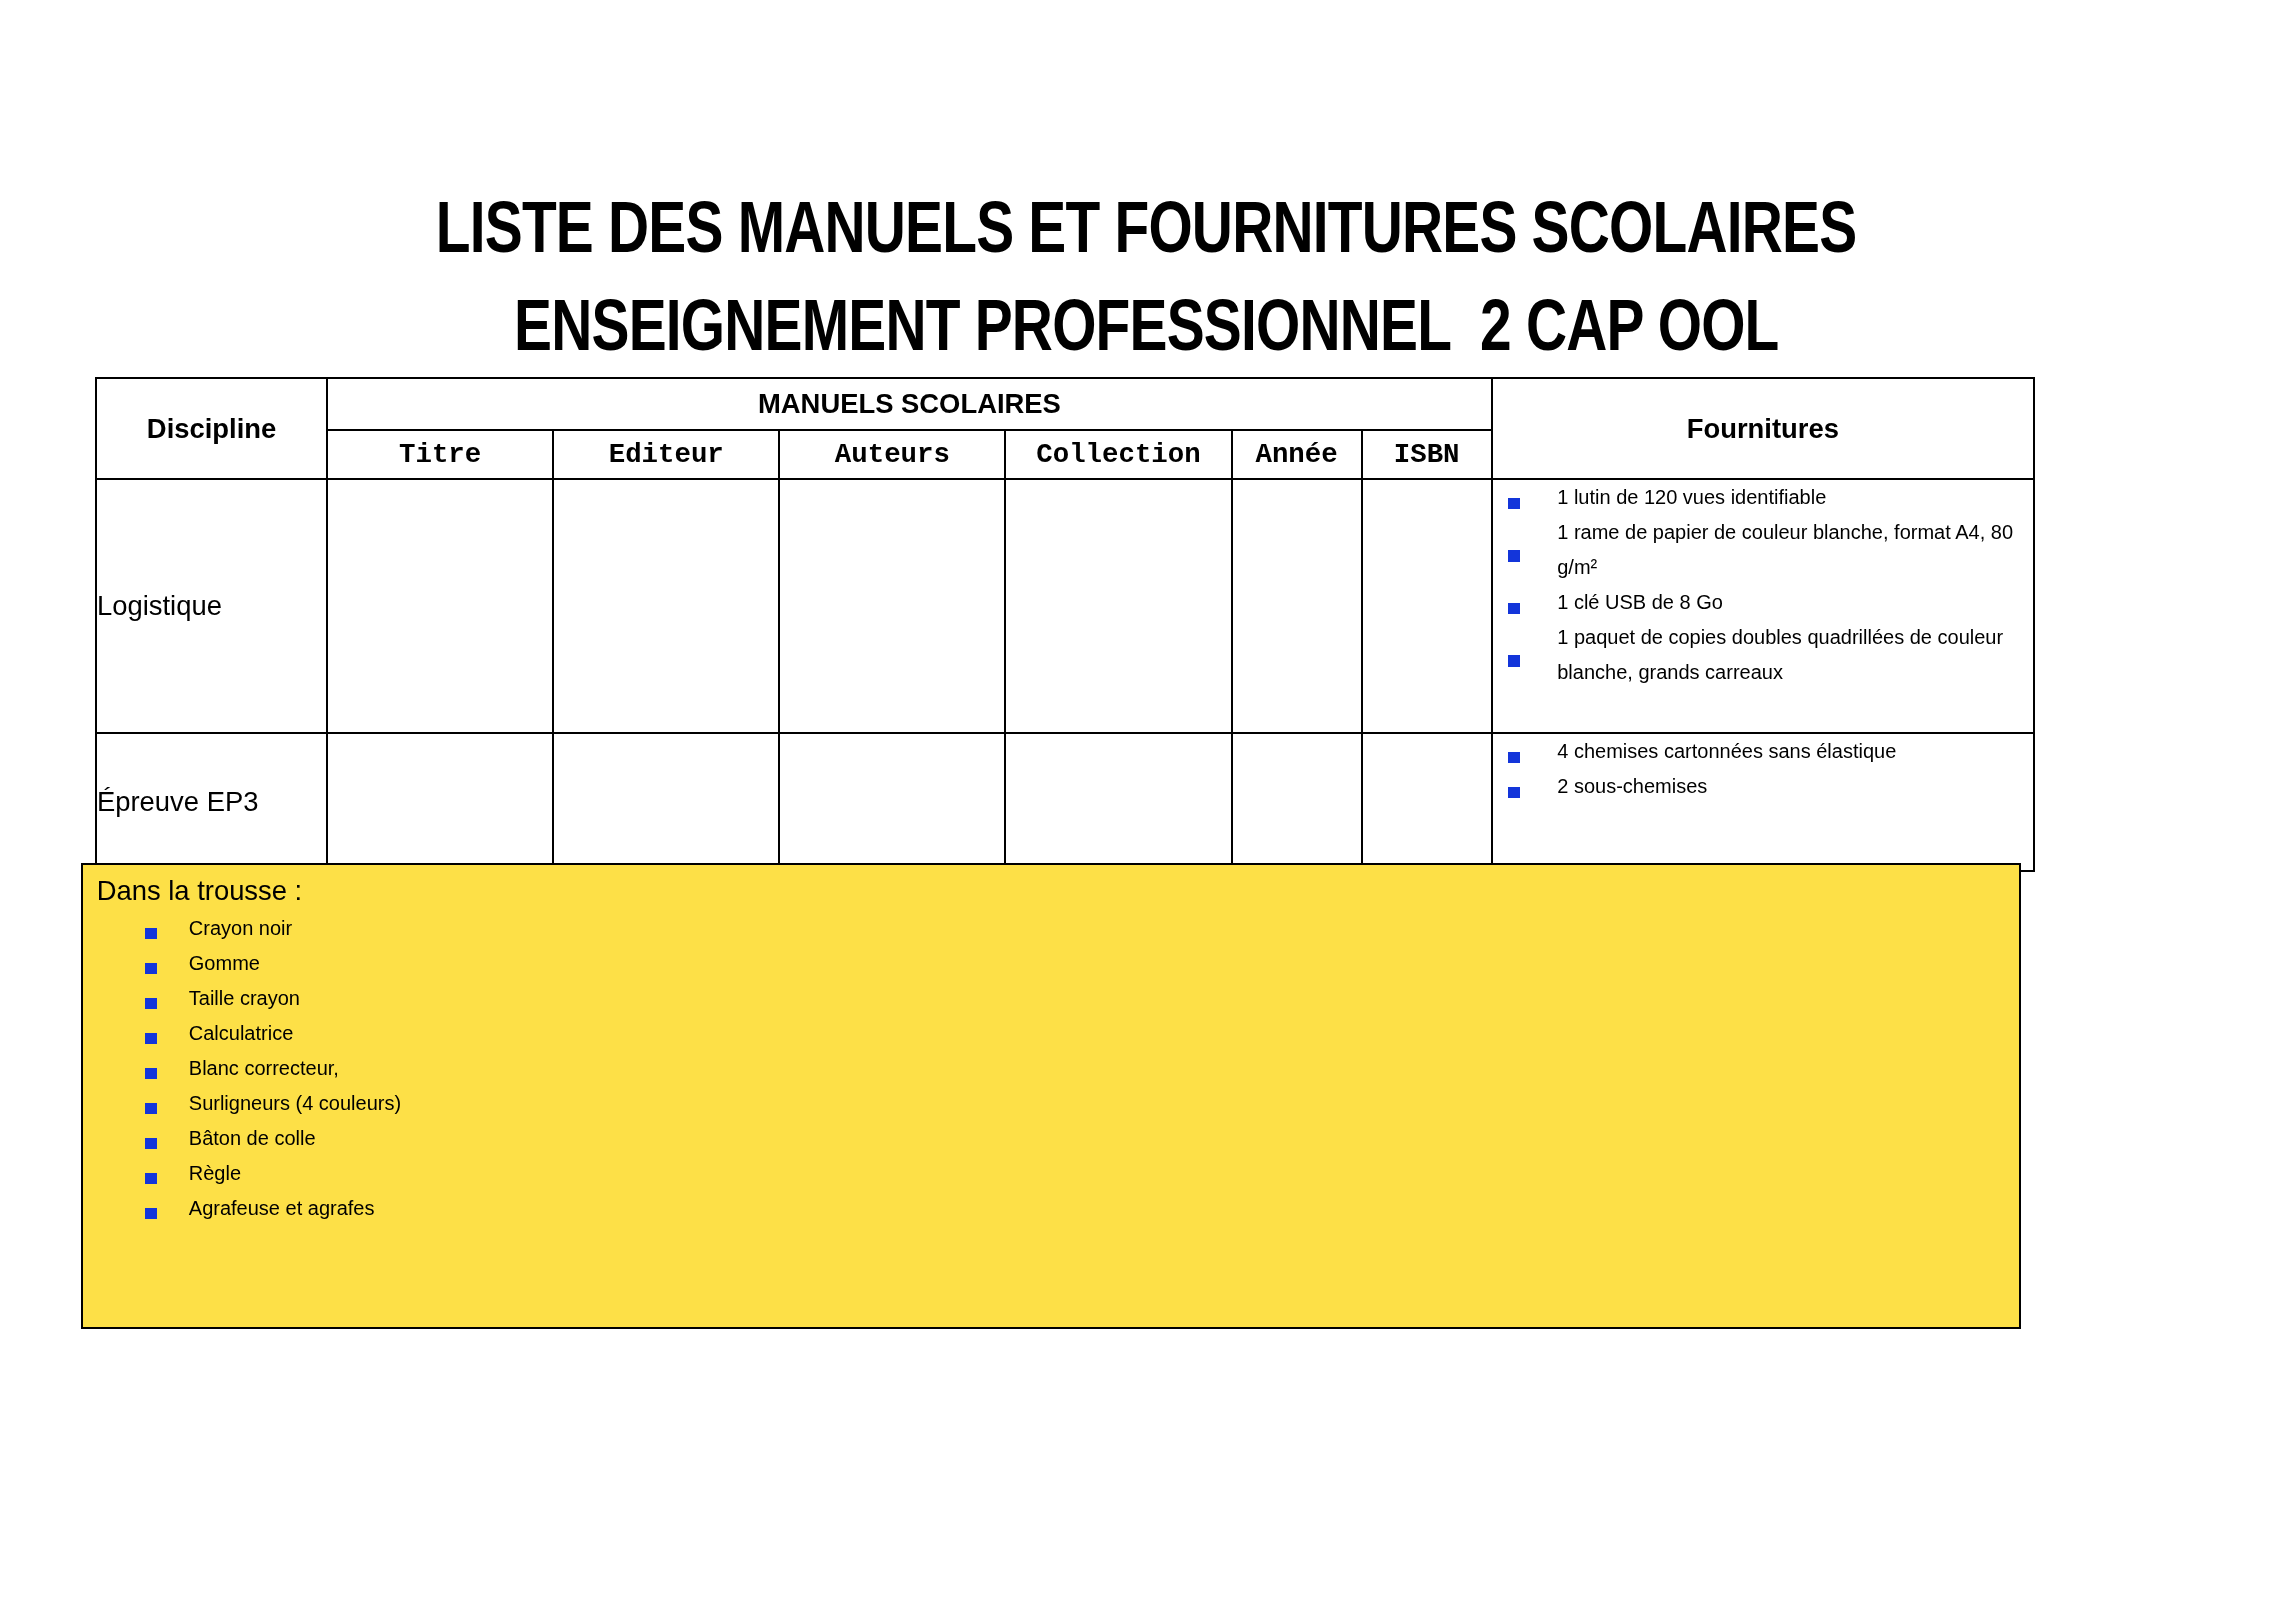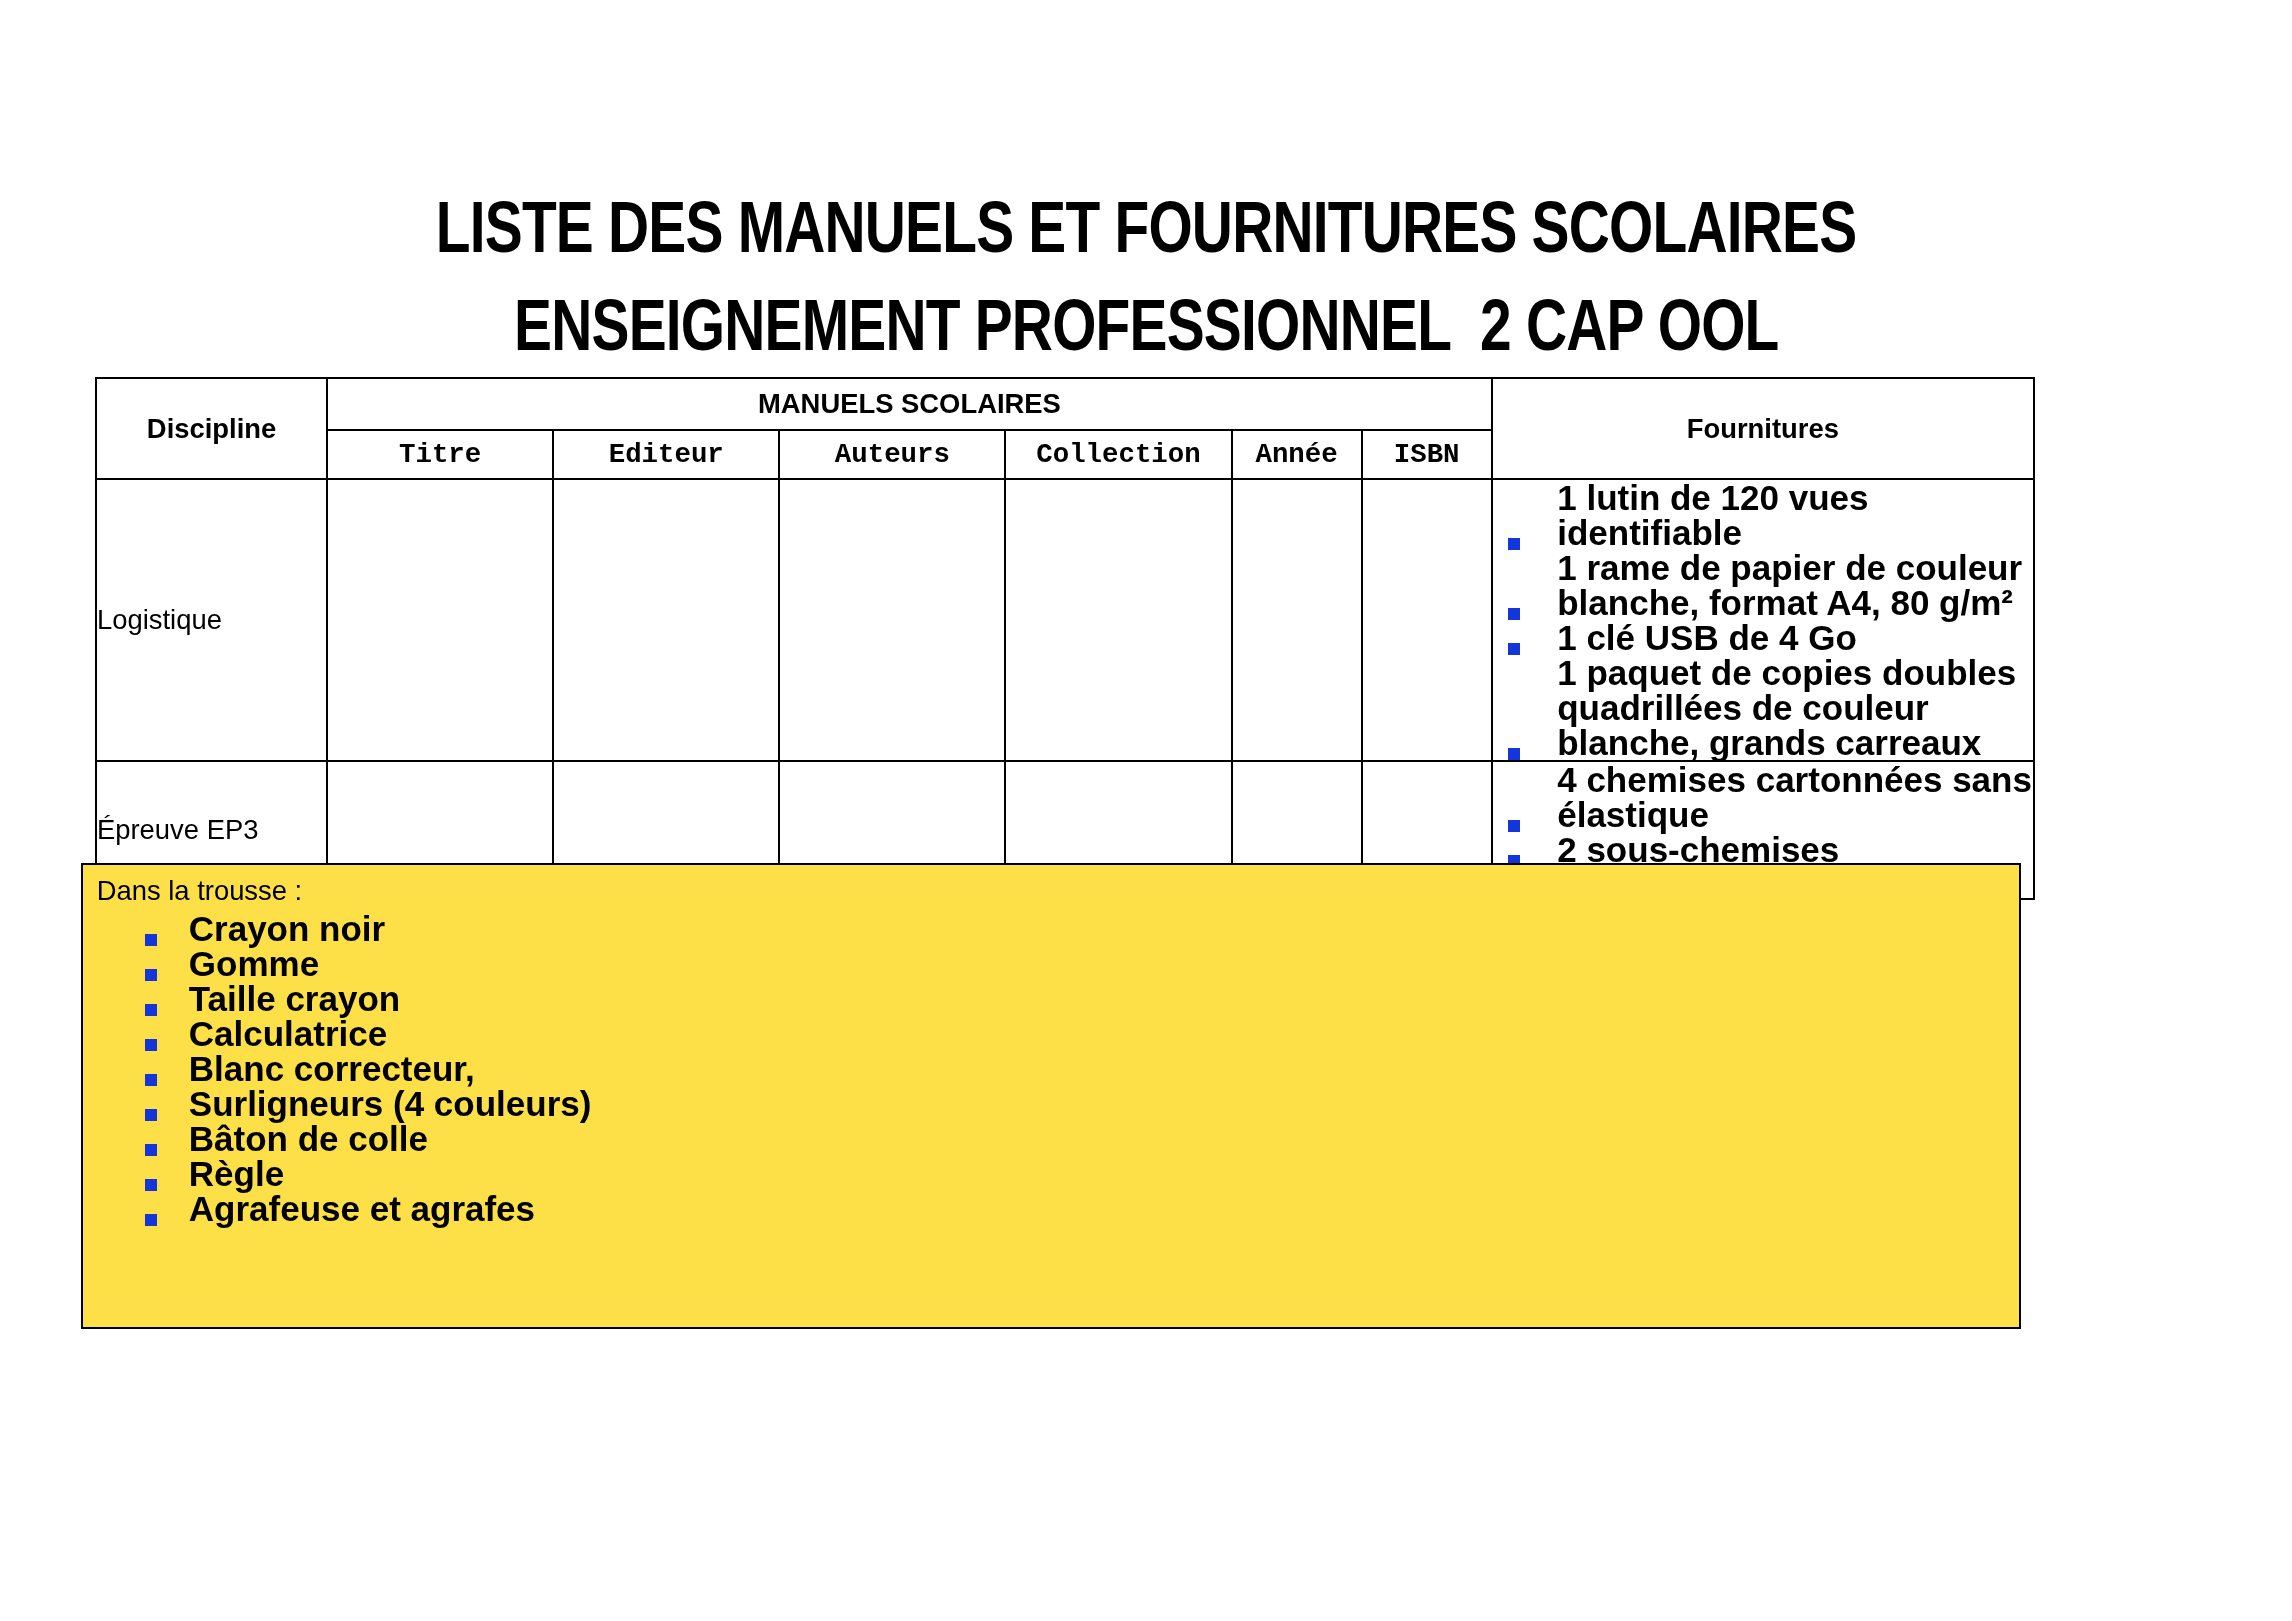--- a/index.html
+++ b/index.html
@@ -71,24 +71,23 @@
     vertical-align: top;
     padding: 3.9px 5.9px 0 0;
   }
   ul.blist {
     list-style: none;
     margin: 0;
     padding: 0;
   }
   ul.blist li {
     display: flex;
-    align-items: flex-end;
-    font-size: 35px;
+    align-items: center;
+    font-size: 20px;
     line-height: 35px;
-    font-weight: bold;
   }
   .sq {
     flex: 0 0 auto;
     width: 11.8px;
     height: 11.8px;
     background: var(--bullet-blue, #1335DA);
     margin-top: 11.8px;
   }
   
   .flist .sq { margin-left: 15.7px; }
@@ -165,21 +164,21 @@
             <li>
               <span class="sq"></span>
               <span class="btext">1 lutin de 120 vues identifiable</span>
             </li>
             <li>
               <span class="sq"></span>
               <span class="btext">1 rame de papier de couleur blanche, format A4, 80 g/m²</span>
             </li>
             <li>
               <span class="sq"></span>
-              <span class="btext">1 clé USB de 4 Go</span>
+              <span class="btext">1 clé USB de 8 Go</span>
             </li>
             <li>
               <span class="sq"></span>
               <span class="btext">1 paquet de copies doubles quadrillées de couleur blanche, grands carreaux</span>
             </li>
           </ul>
         </td>
       </tr>
 
       <tr class="body-row-2">

